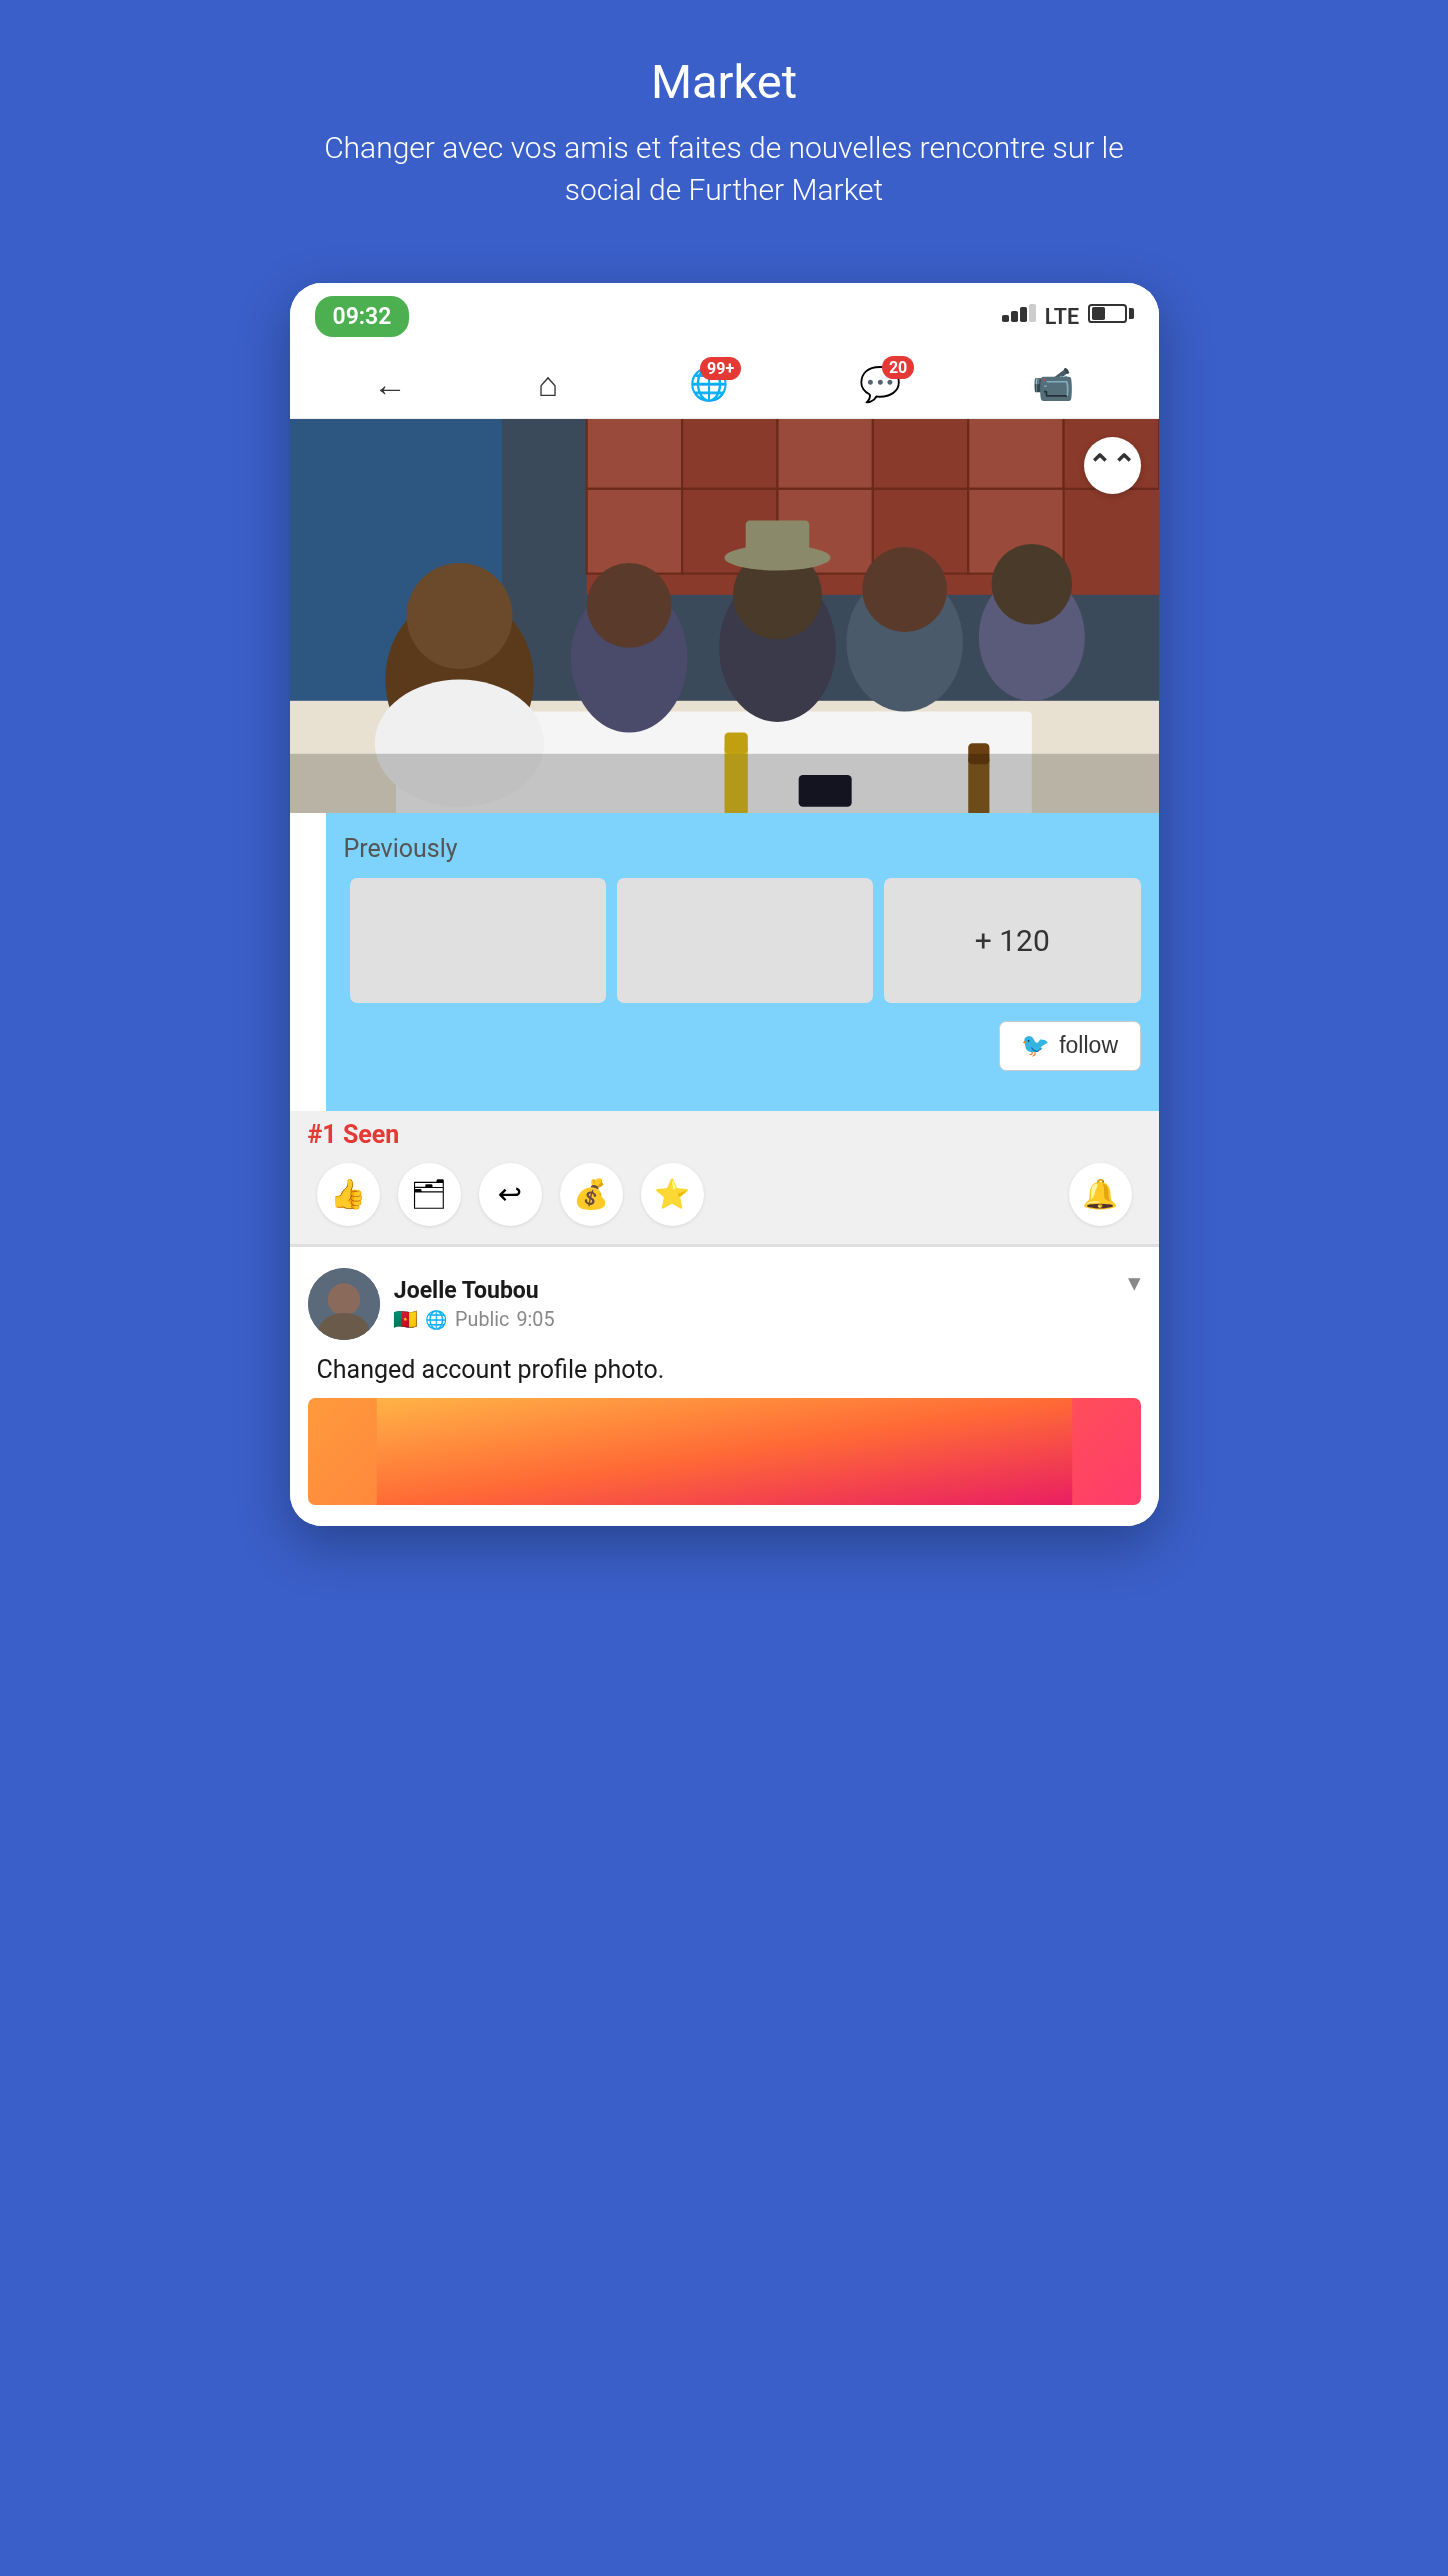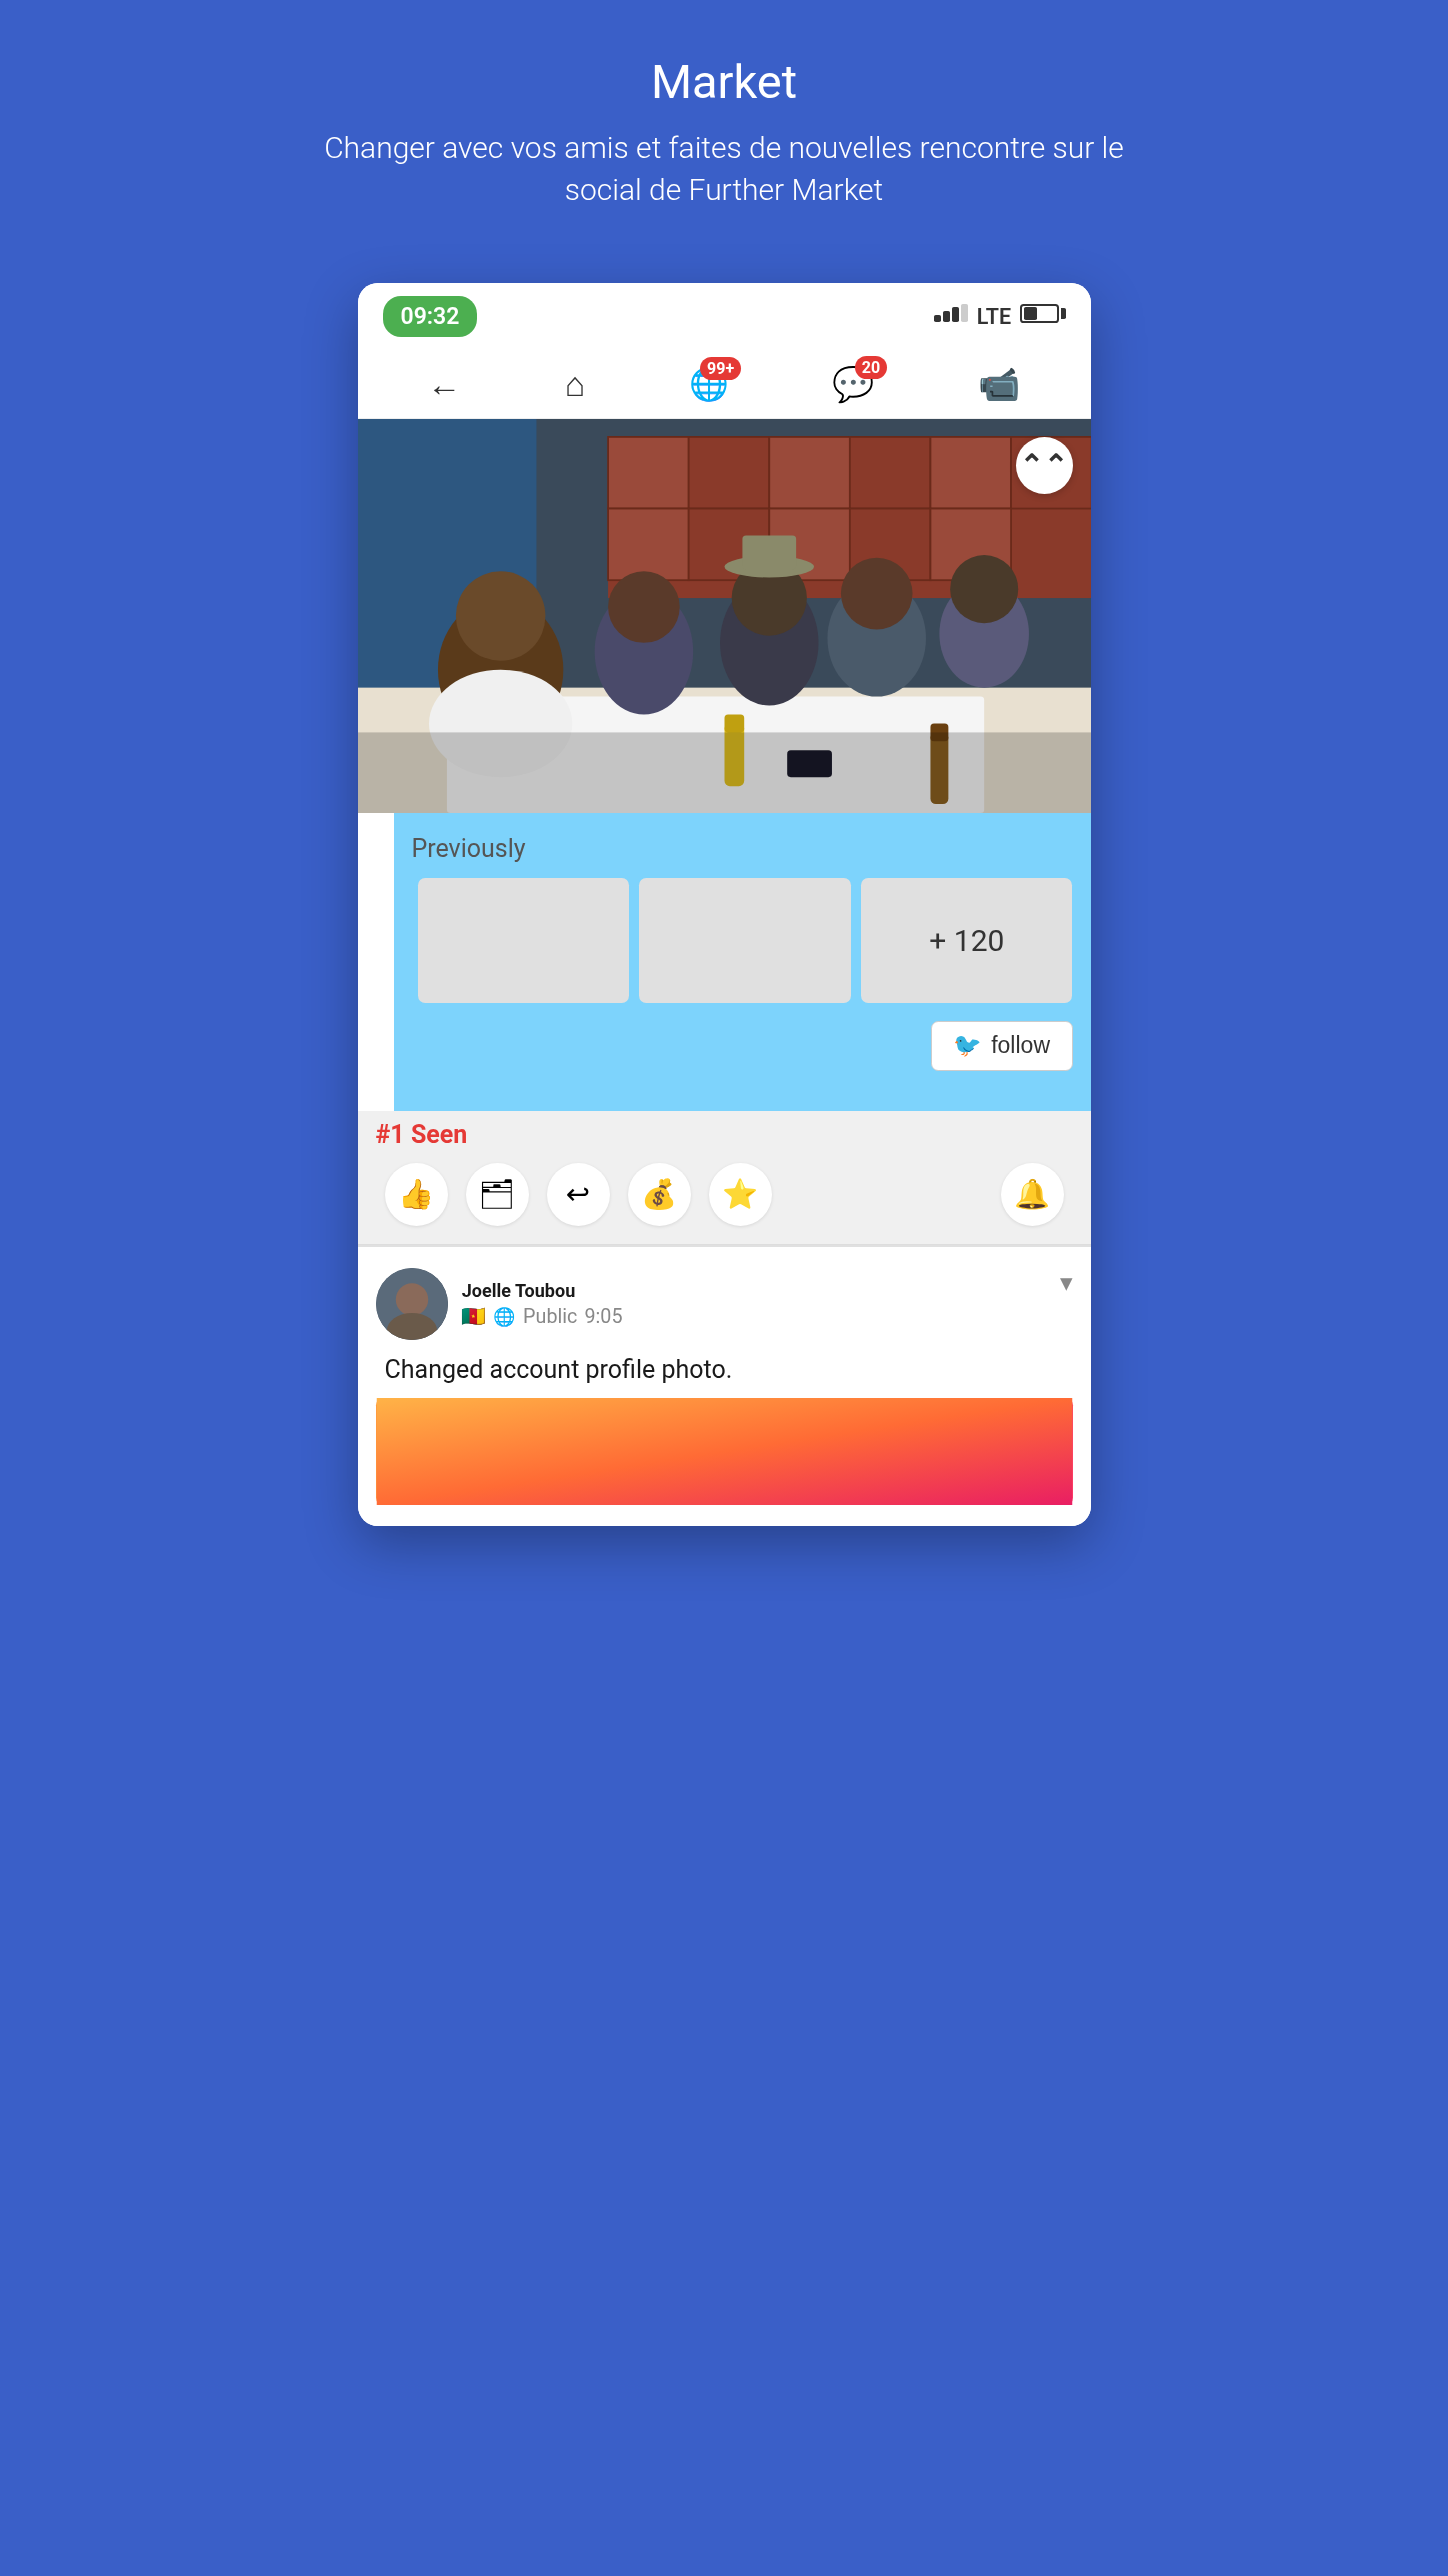--- a/index.html
+++ b/index.html
@@ -22,23 +22,23 @@
       font-weight: 400;
       margin-bottom: 18px;
     }
     .page-header p {
       font-size: 30px;
       font-weight: 300;
       line-height: 1.4;
       max-width: 805px;
     }
     .phone-frame {
-      width: 733px;
-      background: white;
-      border-radius: 20px;
+      width: 869px;
+      background: white;
+      border-radius: 32px;
       overflow: hidden;
       box-shadow: 0 18px 54px rgba(0,0,0,0.3);
       margin-top: 36px;
     }
     .status-bar {
       display: flex;
       justify-content: space-between;
       align-items: center;
       padding: 12.5px 25px;
       background: white;
@@ -288,21 +288,21 @@
     .avatar-inner {
       width: 100%;
       height: 100%;
       background: linear-gradient(135deg, #6a7a8a 0%, #3a4a5a 50%, #2a3a4a 100%);
     }
     .user-info {
       display: flex;
       flex-direction: column;
     }
     .user-name {
-      font-size: 18px;
+      font-size: 23px;
       font-weight: 700;
       color: #1a1a1a;
     }
     .user-meta {
       display: flex;
       align-items: center;
       gap: 7.2px;
       font-size: 19.7px;
       color: #888;
       margin-top: 3.6px;

